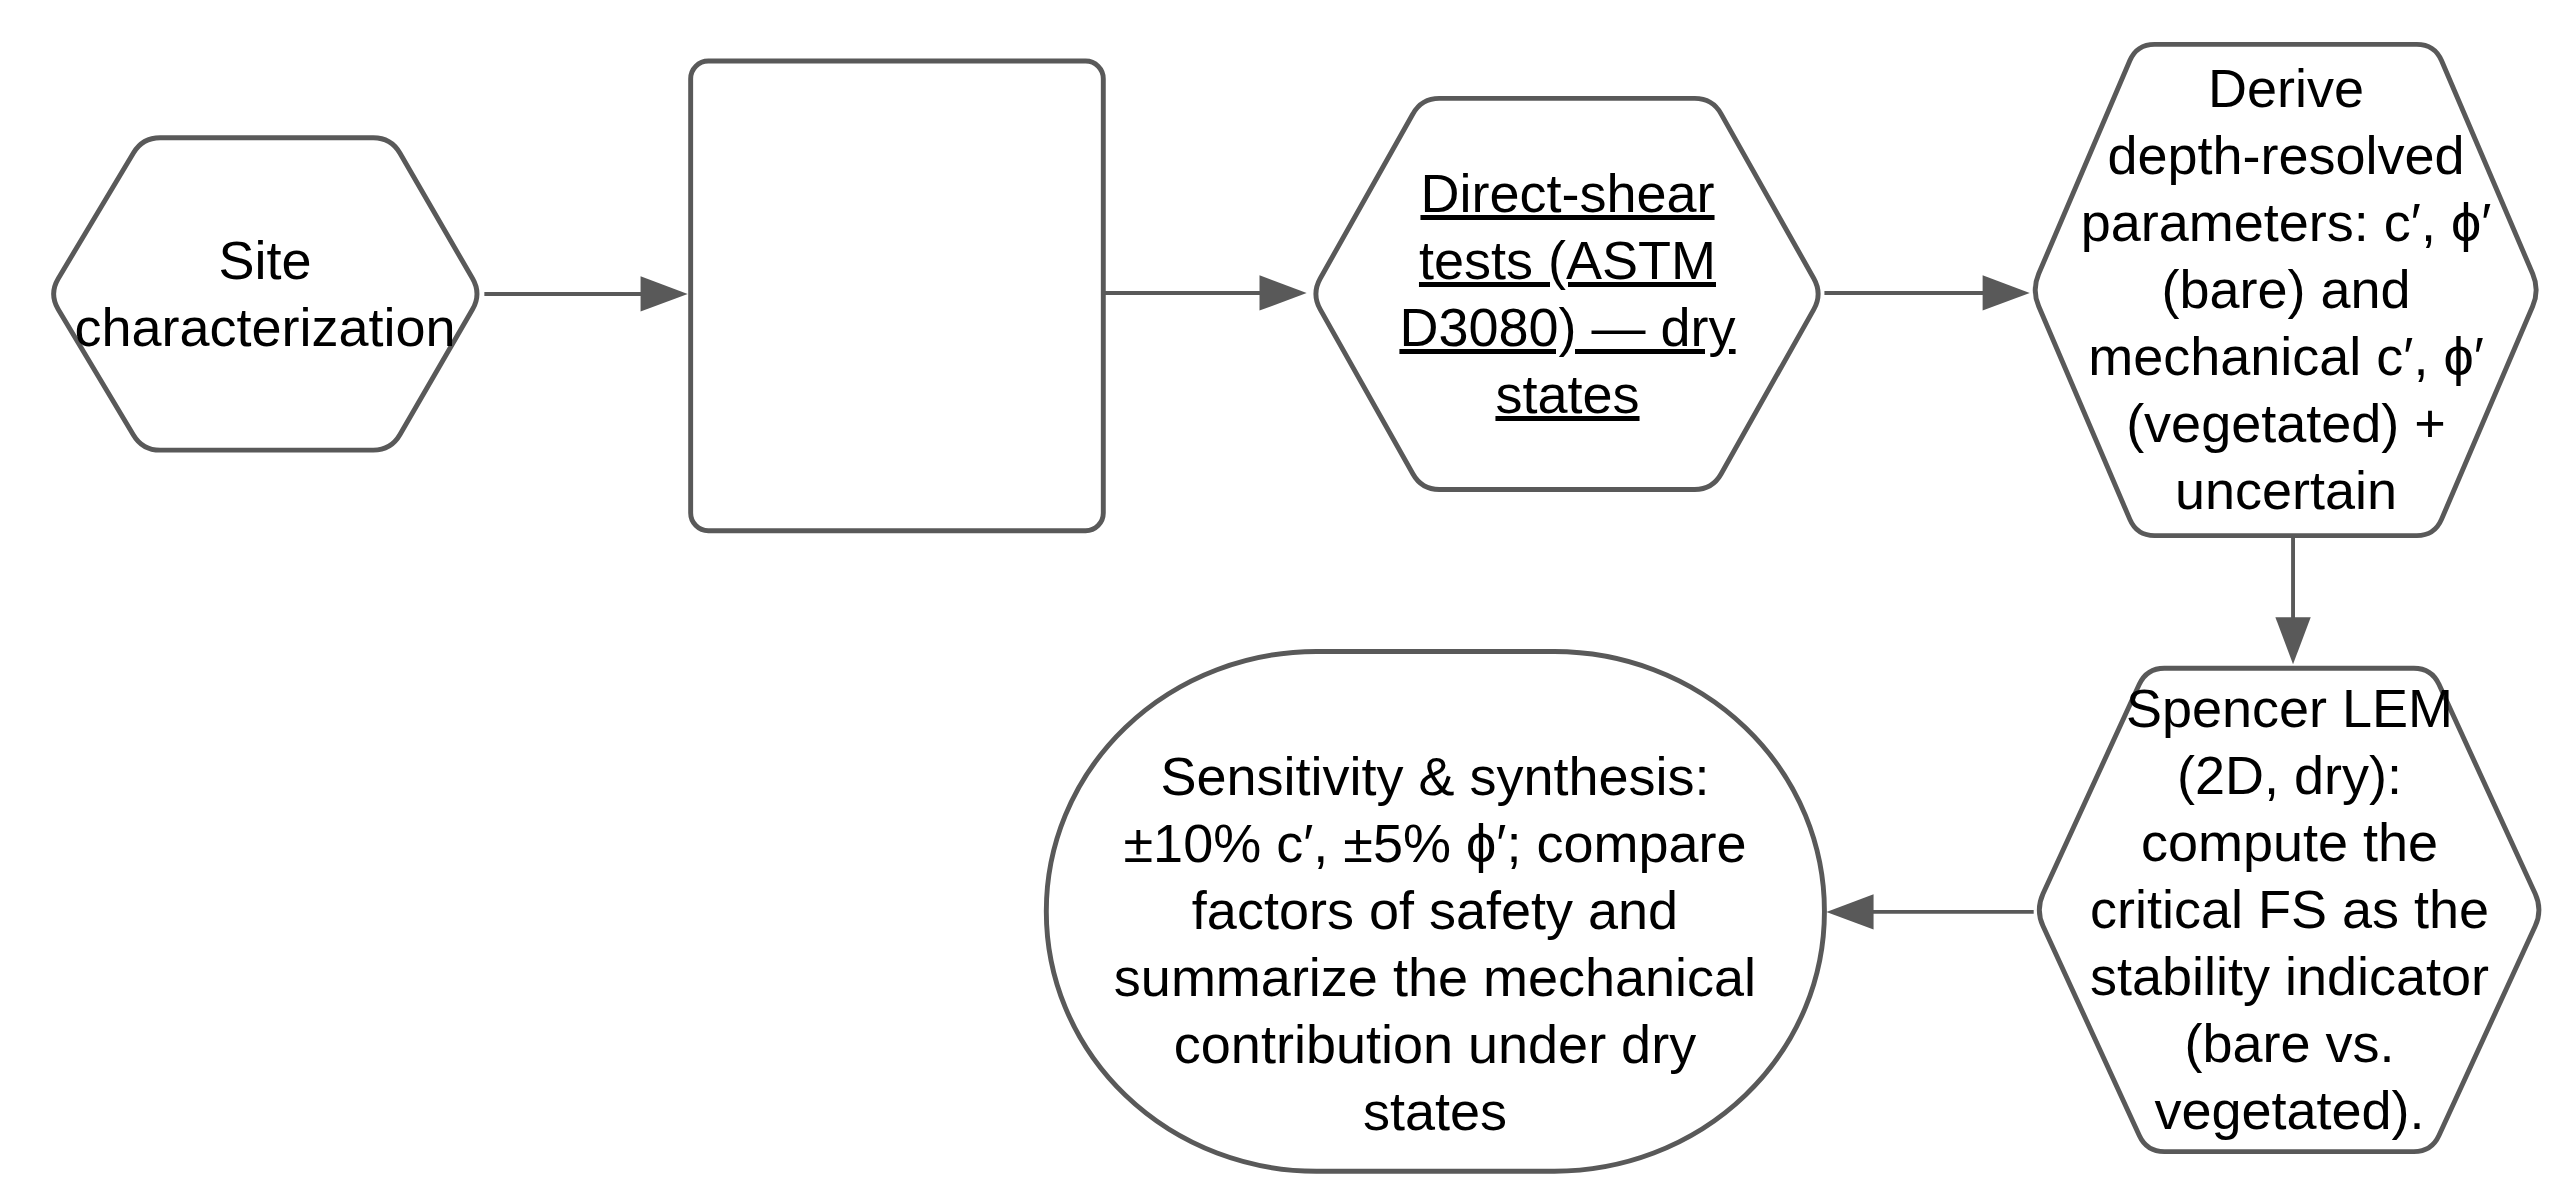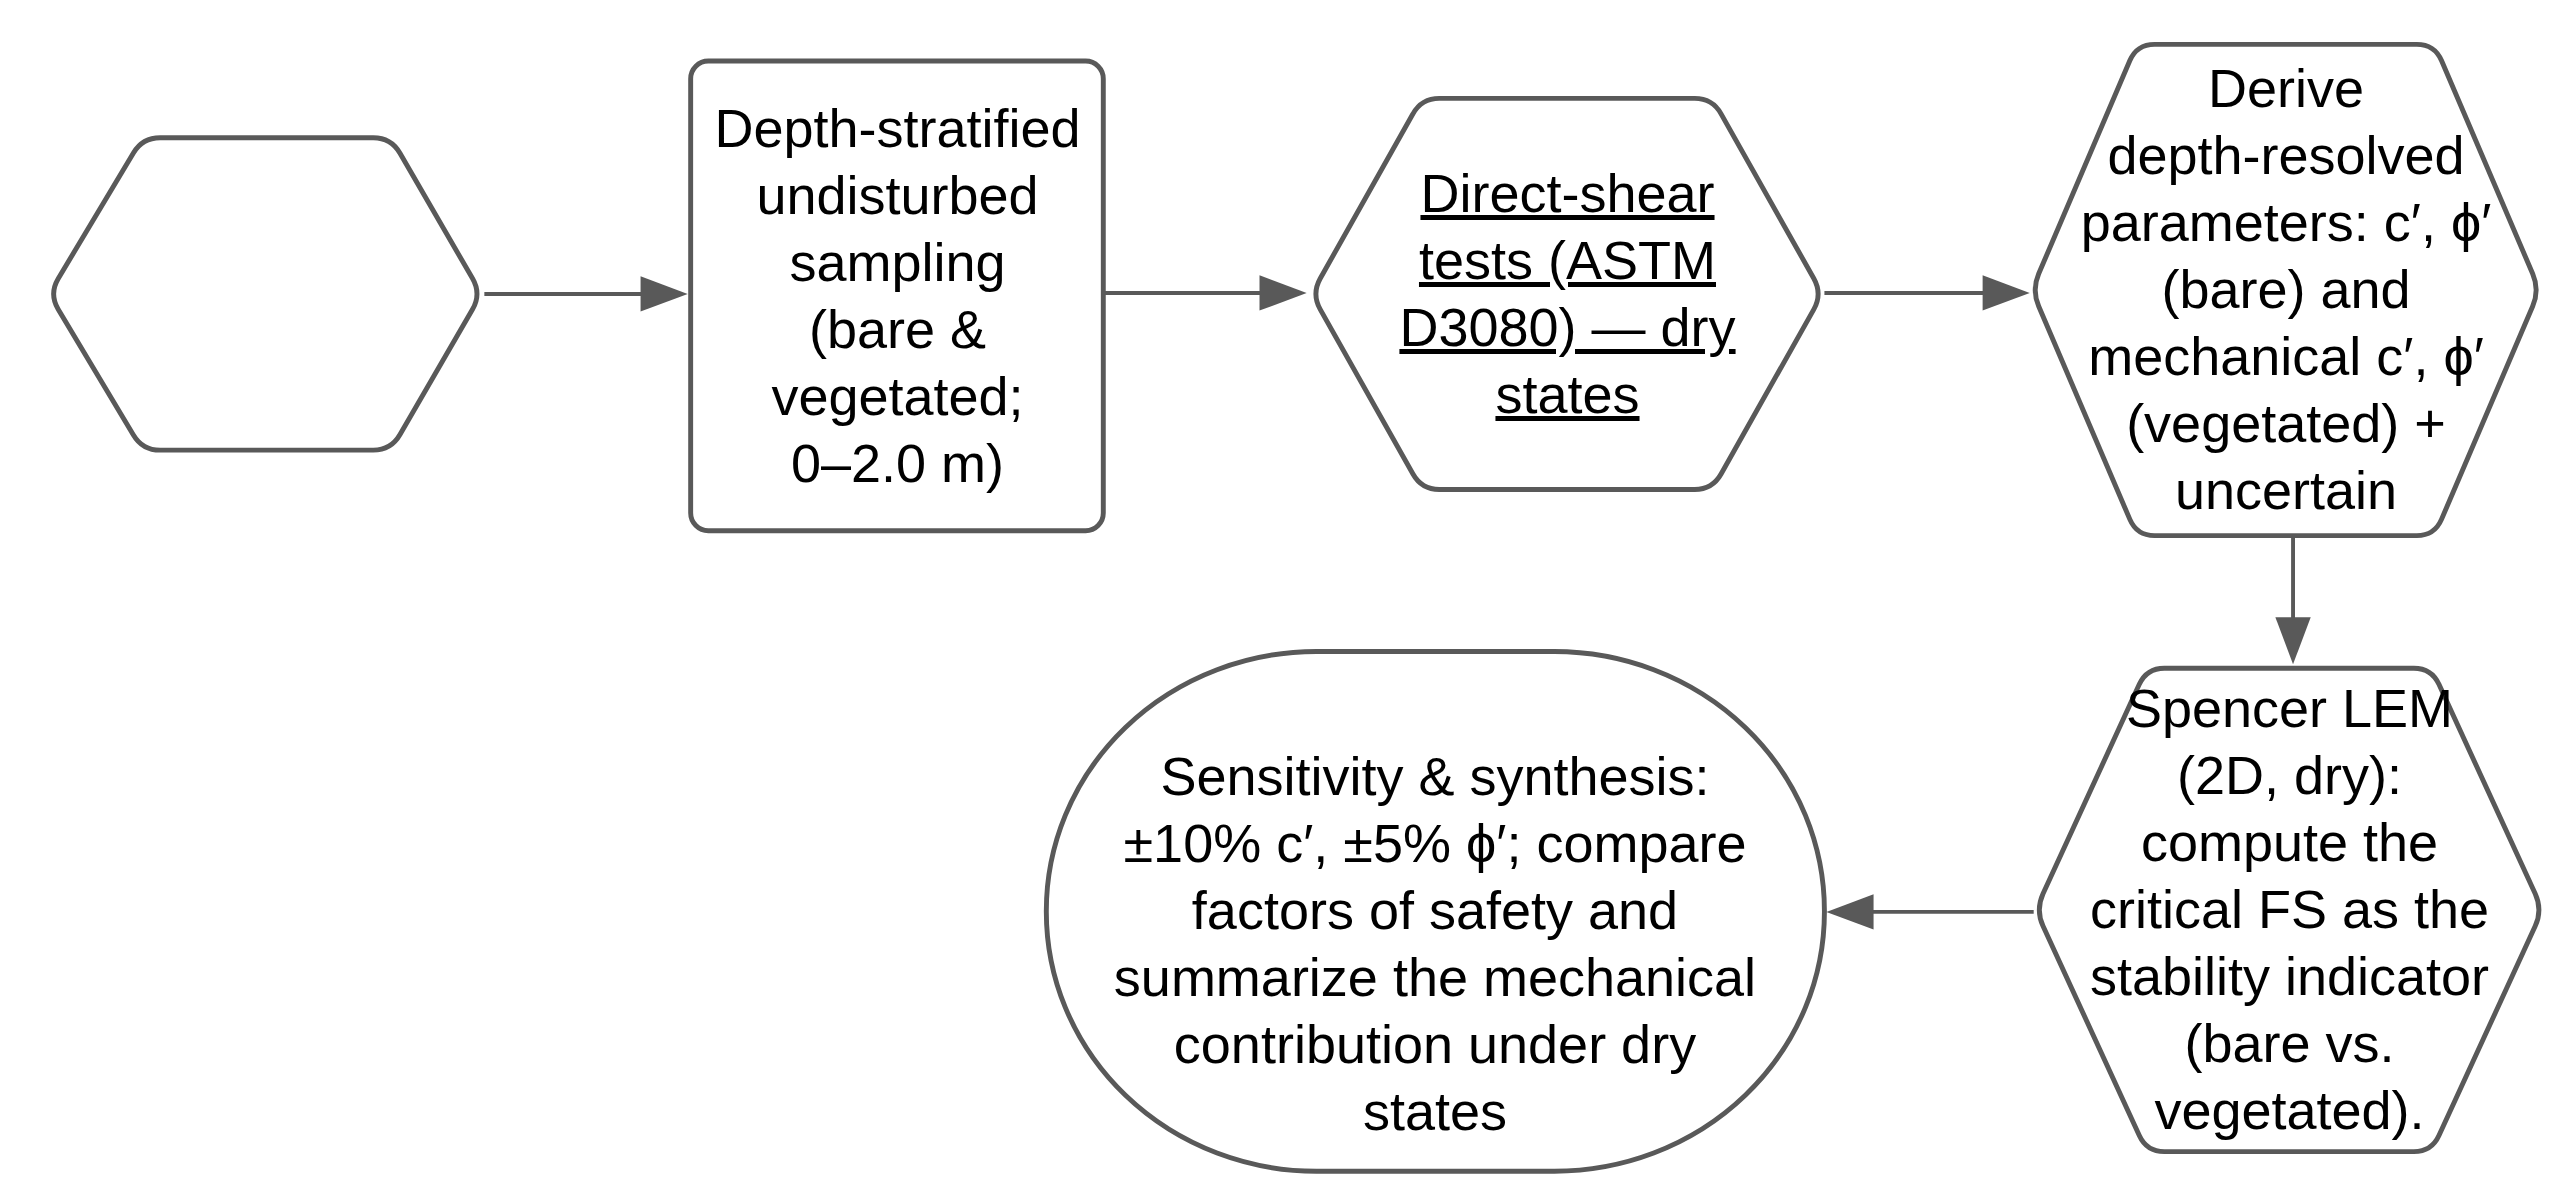--- a/index.html
+++ b/index.html
@@ -86,27 +86,23 @@
       <line class="arrow-line" x1="2334" y1="547" x2="2334" y2="632"></line>
       <polygon class="arrow-head" points="2334,676 2316,628 2352,628"></polygon>
     </g>
 
     <g>
       <line class="arrow-line" x1="2070" y1="928" x2="1903" y2="928"></line>
       <polygon class="arrow-head" points="1859,928 1907,910 1907,946"></polygon>
     </g>
   </svg>
 
+  <div class="node-label" style="left:49px; top:138px; width:432px; height:312px;">Site
+characterization</div>
 
-  <div class="node-label" style="left:691px; top:61px; width:413px; height:470px;">Depth-stratified
-undisturbed
-sampling
-(bare &amp;
-vegetated;
-0–2.0 m)</div>
 
   <div class="node-label" style="left:1312px; top:98px; width:511px; height:391px;text-decoration:underline;">Direct-shear
 tests (ASTM
 D3080) — dry
 states</div>
 
   <div class="node-label" style="left:2032px; top:44px; width:508px; height:491px;">Derive
 depth-resolved
 parameters: c′, ϕ′
 (bare) and

